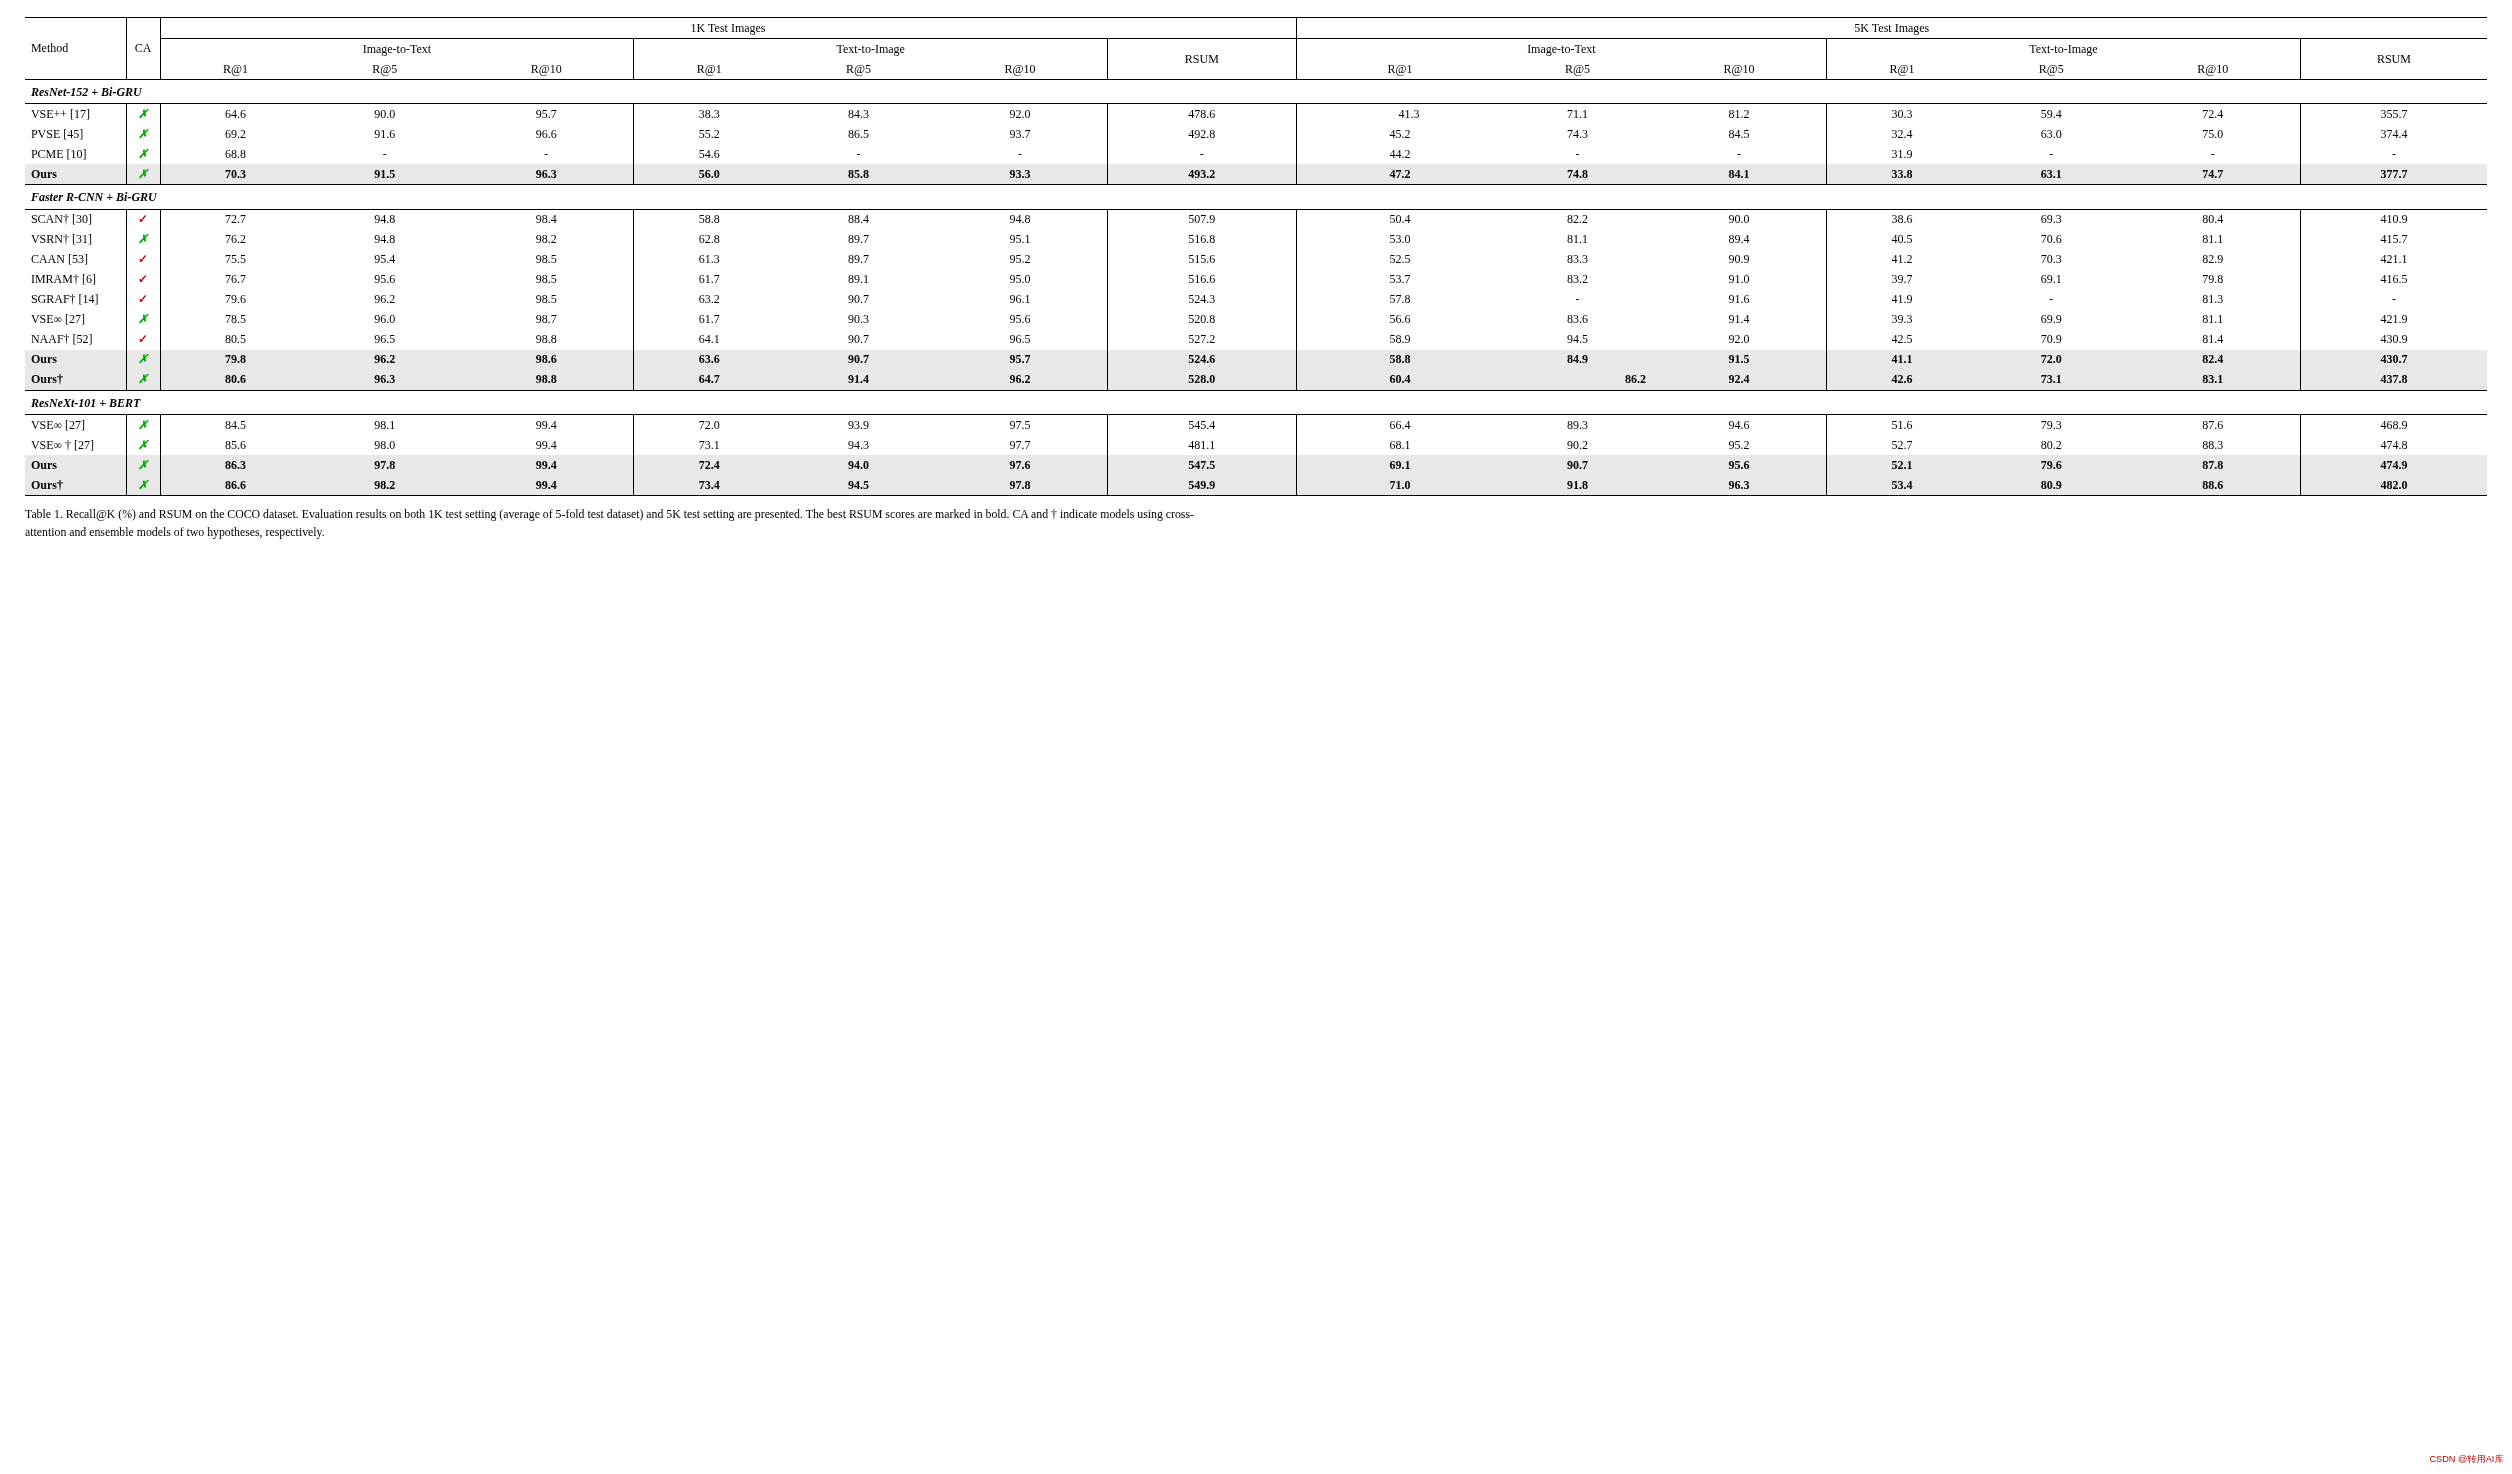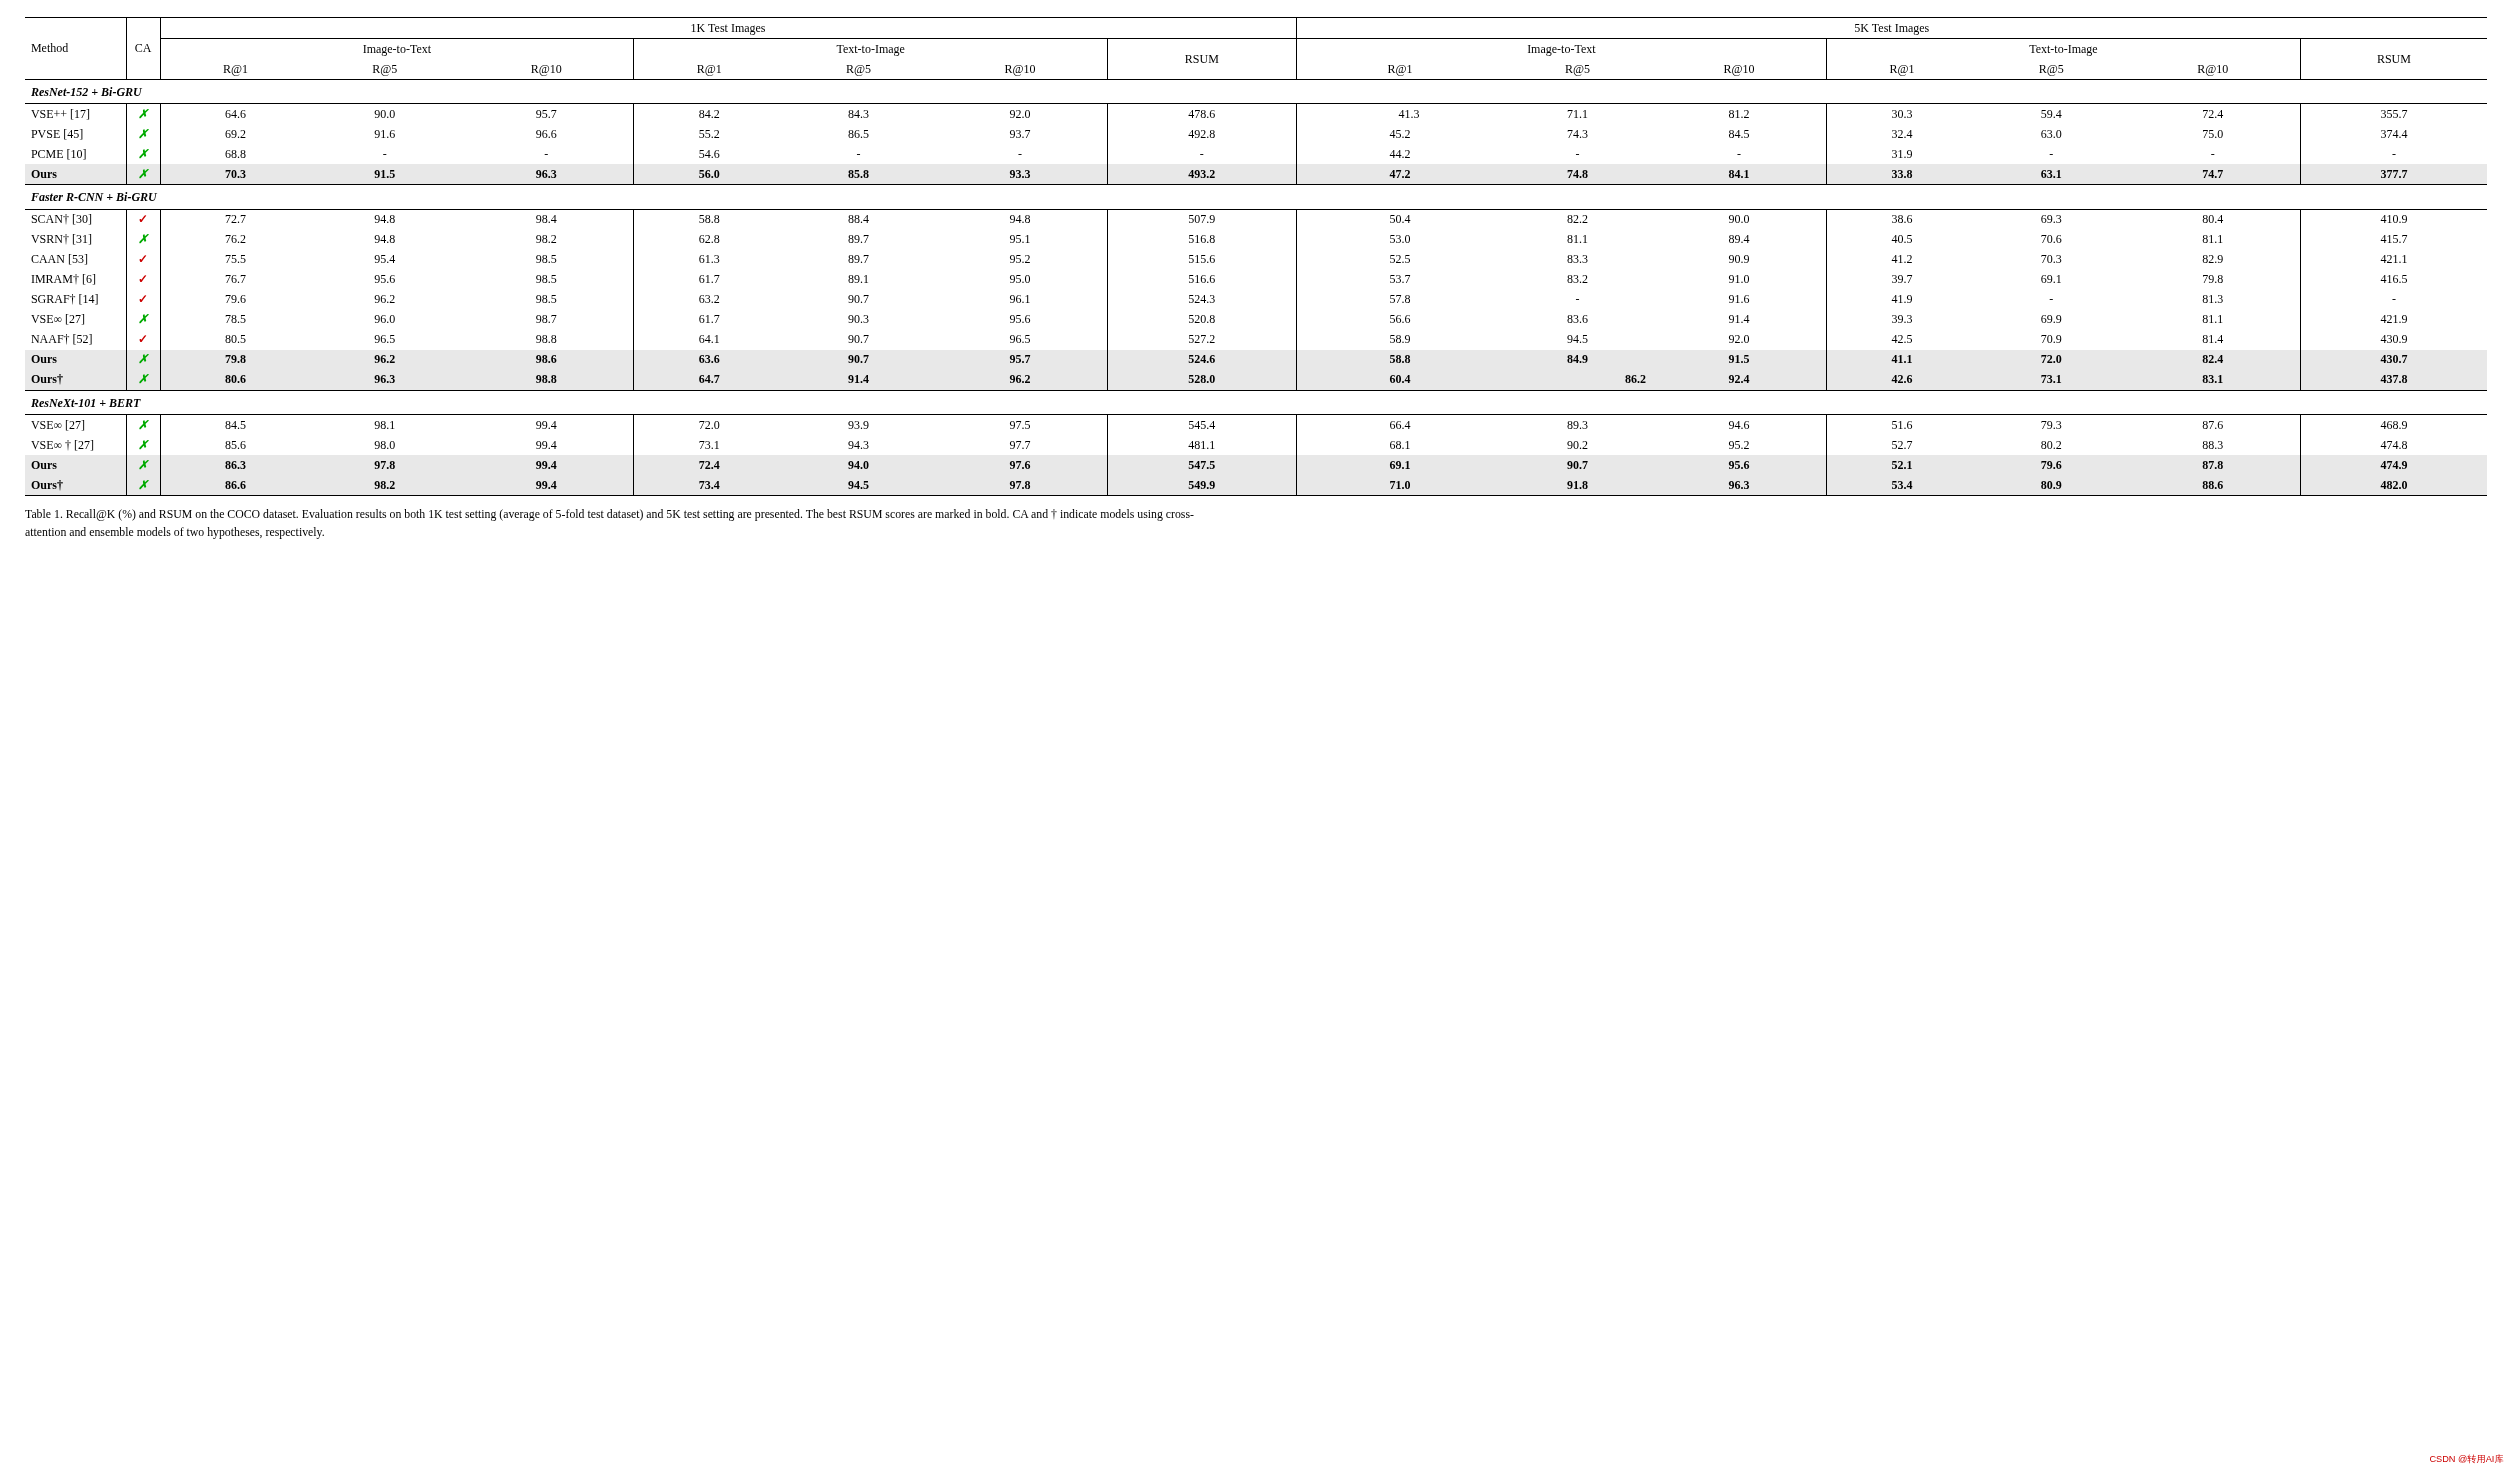--- a/index.html
+++ b/index.html
@@ -115,21 +115,21 @@
         </tr>
         <tr>
           <td colspan="16" style="border-top: 0.8px solid rgb(0, 0, 0); padding: 0px; height: 0px;"></td>
         </tr>
         <tr>
           <td class="left-align">VSE++ [17]</td>
           <td style="border-left: 0.8px solid rgb(0, 0, 0);"><span class="green-x">✗</span></td>
           <td style="border-left: 0.8px solid rgb(0, 0, 0);">64.6</td>
           <td>90.0</td>
           <td>95.7</td>
-          <td style="border-left: 0.8px solid rgb(0, 0, 0);">84.2</td>
+          <td style="border-left: 0.8px solid rgb(0, 0, 0);">38.3</td>
           <td>84.3</td>
           <td>92.0</td>
           <td style="border-left: 0.8px solid rgb(0, 0, 0);">478.6</td>
           <td style="border-left: 0.8px solid rgb(0, 0, 0); padding-left: 24px;">41.3</td>
           <td>71.1</td>
           <td>81.2</td>
           <td style="border-left: 0.8px solid rgb(0, 0, 0);">30.3</td>
           <td>59.4</td>
           <td>72.4</td>
           <td style="border-left: 0.8px solid rgb(0, 0, 0);">355.7</td>

